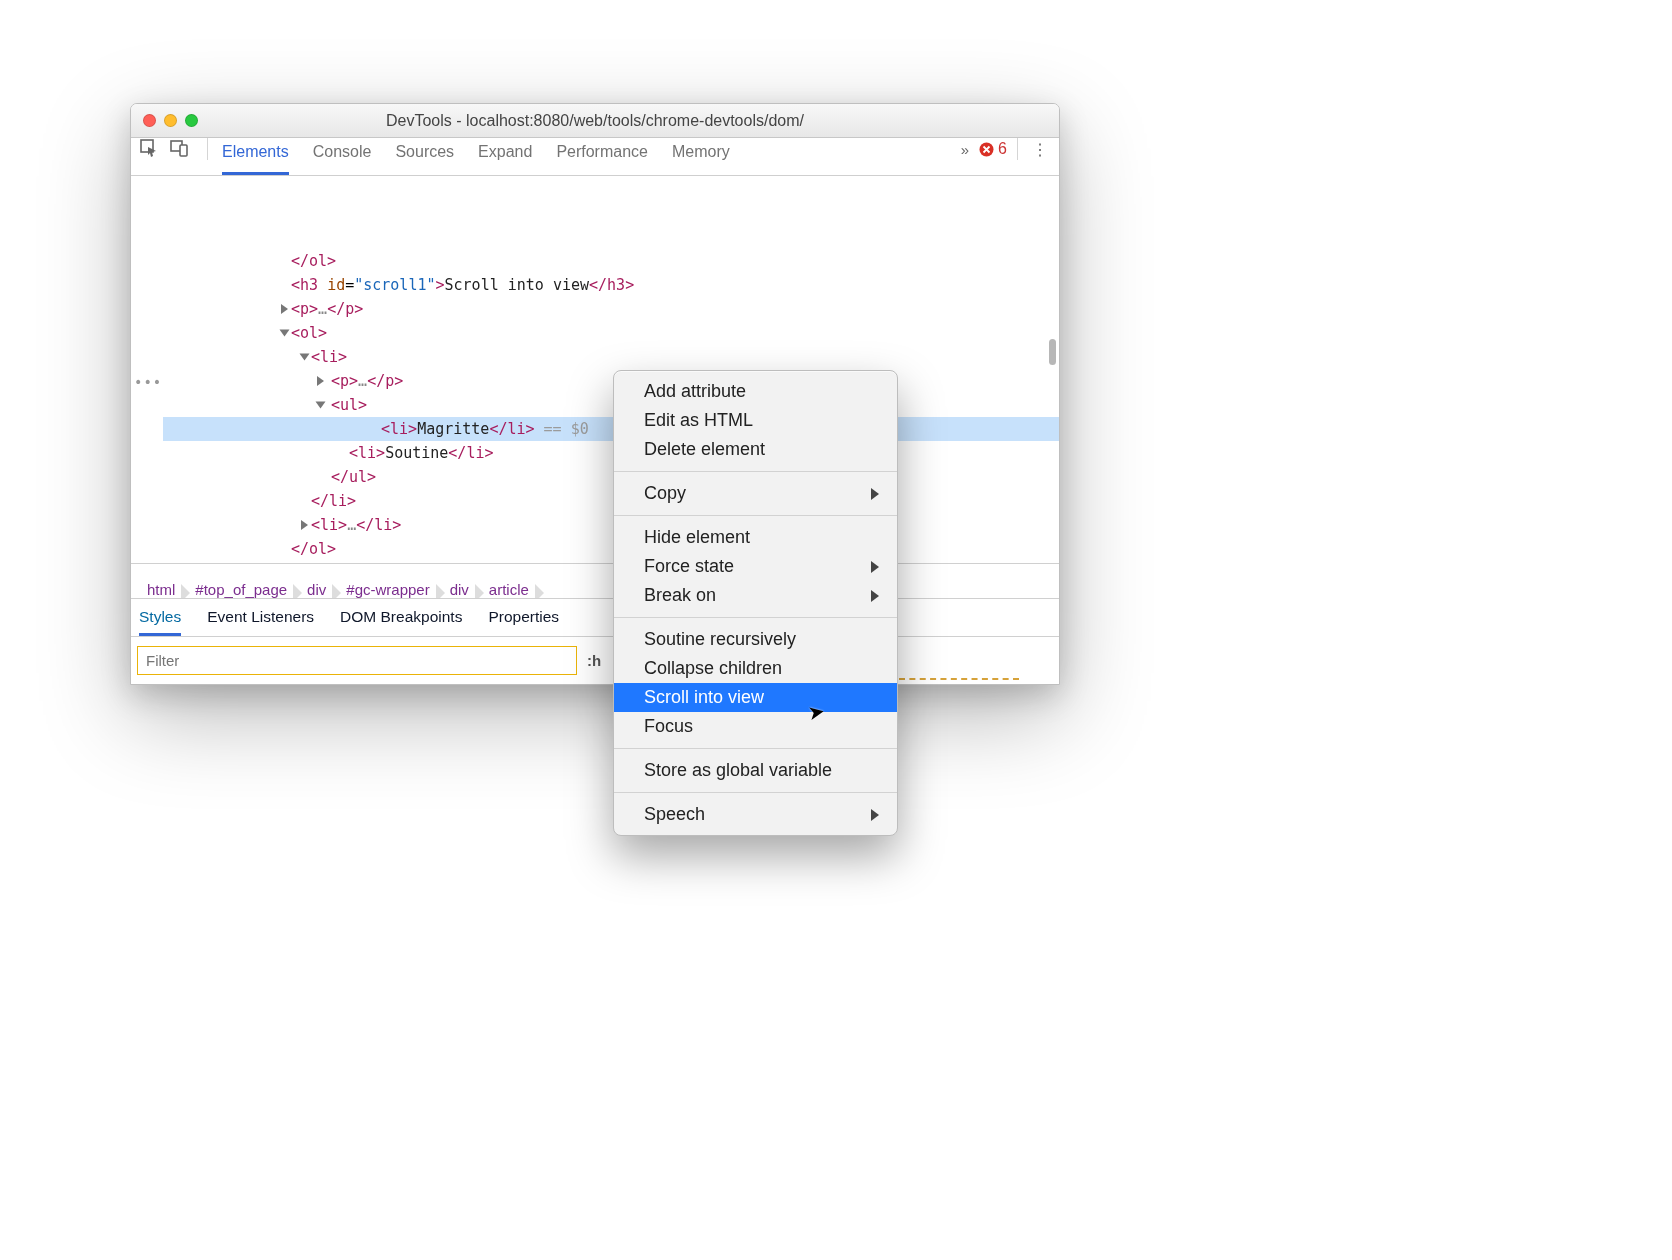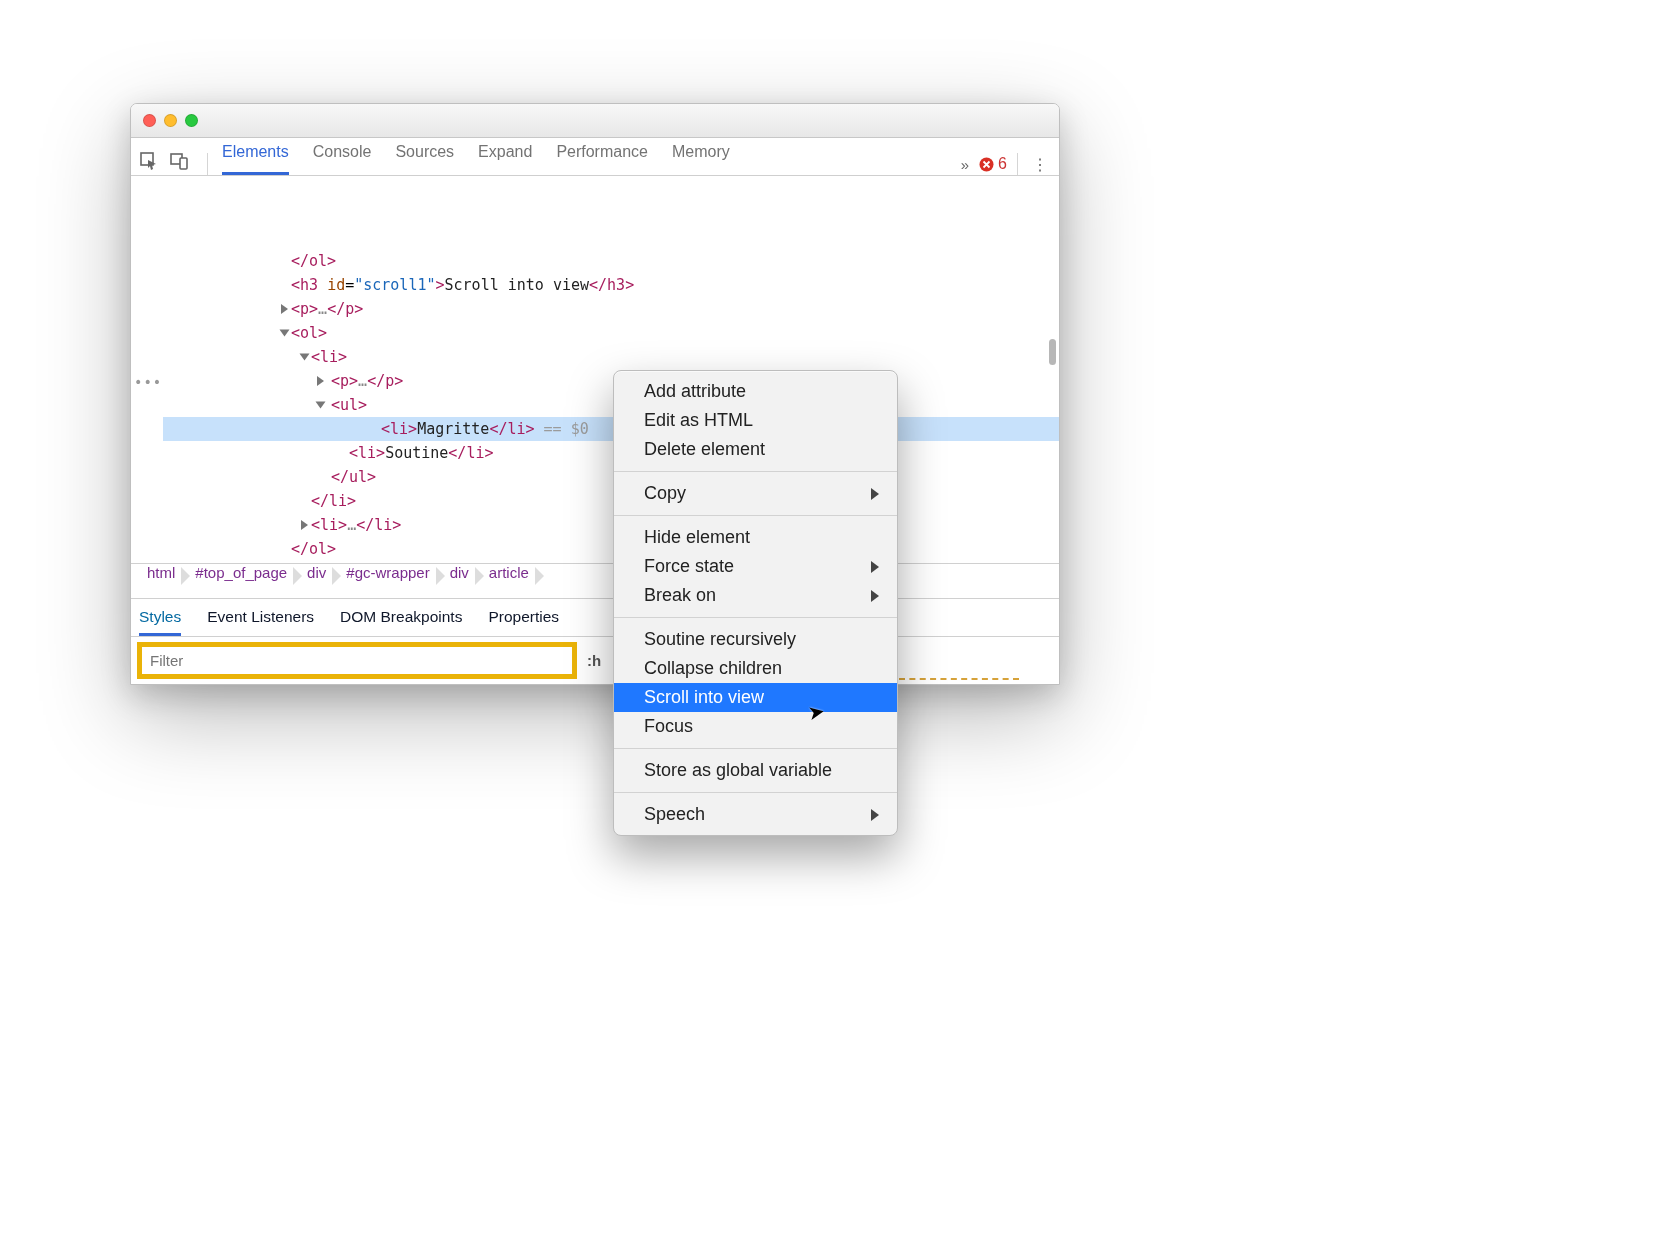--- a/index.html
+++ b/index.html
@@ -36,21 +36,21 @@
   .tl-min   { background: #ffbd2e; }
   .tl-max   { background: #28c940; }
   .title {
     position: absolute; left: 0; right: 0; text-align: center;
     font-size: 16px; color: #444; pointer-events: none;
   }
 
   .toolbar {
     height: 38px;
     border-bottom: 1px solid #cfcfcf;
-    display: flex; align-items: flex-end;
+    display: flex; align-items: flex-start;
     padding: 0 6px;
     font-size: 16px;
     color: #666;
     gap: 14px;
   }
   .tb-icons { display:flex; align-items:center; gap:10px; padding: 0 4px 0 2px;}
   .tb-sep { width:1px; height:22px; background:#d5d5d5;}
   .tabs { display:flex; align-items:flex-end; gap: 24px; height:100%; }
   .tab {
     padding-bottom: 6px;
@@ -104,21 +104,21 @@
   .disc.down { transform: rotate(90deg); }
 
   .vscroll { position:absolute; right:3px; top: 162px; width:7px; height:26px; background:#b7b7b7; border-radius:4px;}
 
   .breadcrumbs {
     position:absolute;
     top: 460px; 
     left:0; right:0;
     height: 35px;
     border-bottom:1px solid #d0d0d0;
-    display:flex; align-items:flex-start;
+    display:flex; align-items:flex-end;
     font-size:15px;
     padding-left:6px;
     overflow:hidden;
   }
   .crumb { color:#7b2d8e; padding:0 10px; position:relative;}
   .crumb::after {
     content:""; position:absolute; right:-5px; top:3px;
     width:0;height:0;
     border-top:9px solid transparent;
     border-bottom:9px solid transparent;
@@ -140,21 +140,21 @@
   .filter-row {
     position:absolute;
     top: 533px;
     left:0; right:0;
     height:47px;
     display:flex; align-items:center;
     padding-left:6px;
   }
   .filter-input {
     width: 440px;
-    border:5px solid #eab308;
+    border:1px solid #eab308;
     font-size:15px;
     padding: 5px 8px;
     color:#888;
     background:#fff;
   }
   .hov-label { margin-left: 10px; font-weight:700; color:#555; font-size:15px;}
   .rule-strip {
     position:absolute; top: 574px; right: 40px;
     height:8px;
     width: 120px;
@@ -201,20 +201,21 @@
 <body>
 
 <div class="window">
 
   <div class="titlebar">
     <div class="traffic">
       <div class="tl-btn tl-close"></div>
       <div class="tl-btn tl-min"></div>
       <div class="tl-btn tl-max"></div>
     </div>
+    <div class="title">DevTools - localhost:8080/web/tools/chrome-devtools/dom/</div>
   </div>
 
   <div class="toolbar">
     <div class="tb-icons">
       <span style="display:inline-block">
         <svg width="20" height="20" viewBox="0 0 20 20">
             <rect x="2" y="2" width="12" height="12" fill="none" stroke="#666" stroke-width="1.6"></rect>
             <path d="M9 9 L17 13 L13 14 L14 18 L12 19 L11 15 L9 17 Z" fill="#666"></path>
           </svg>
       </span>

